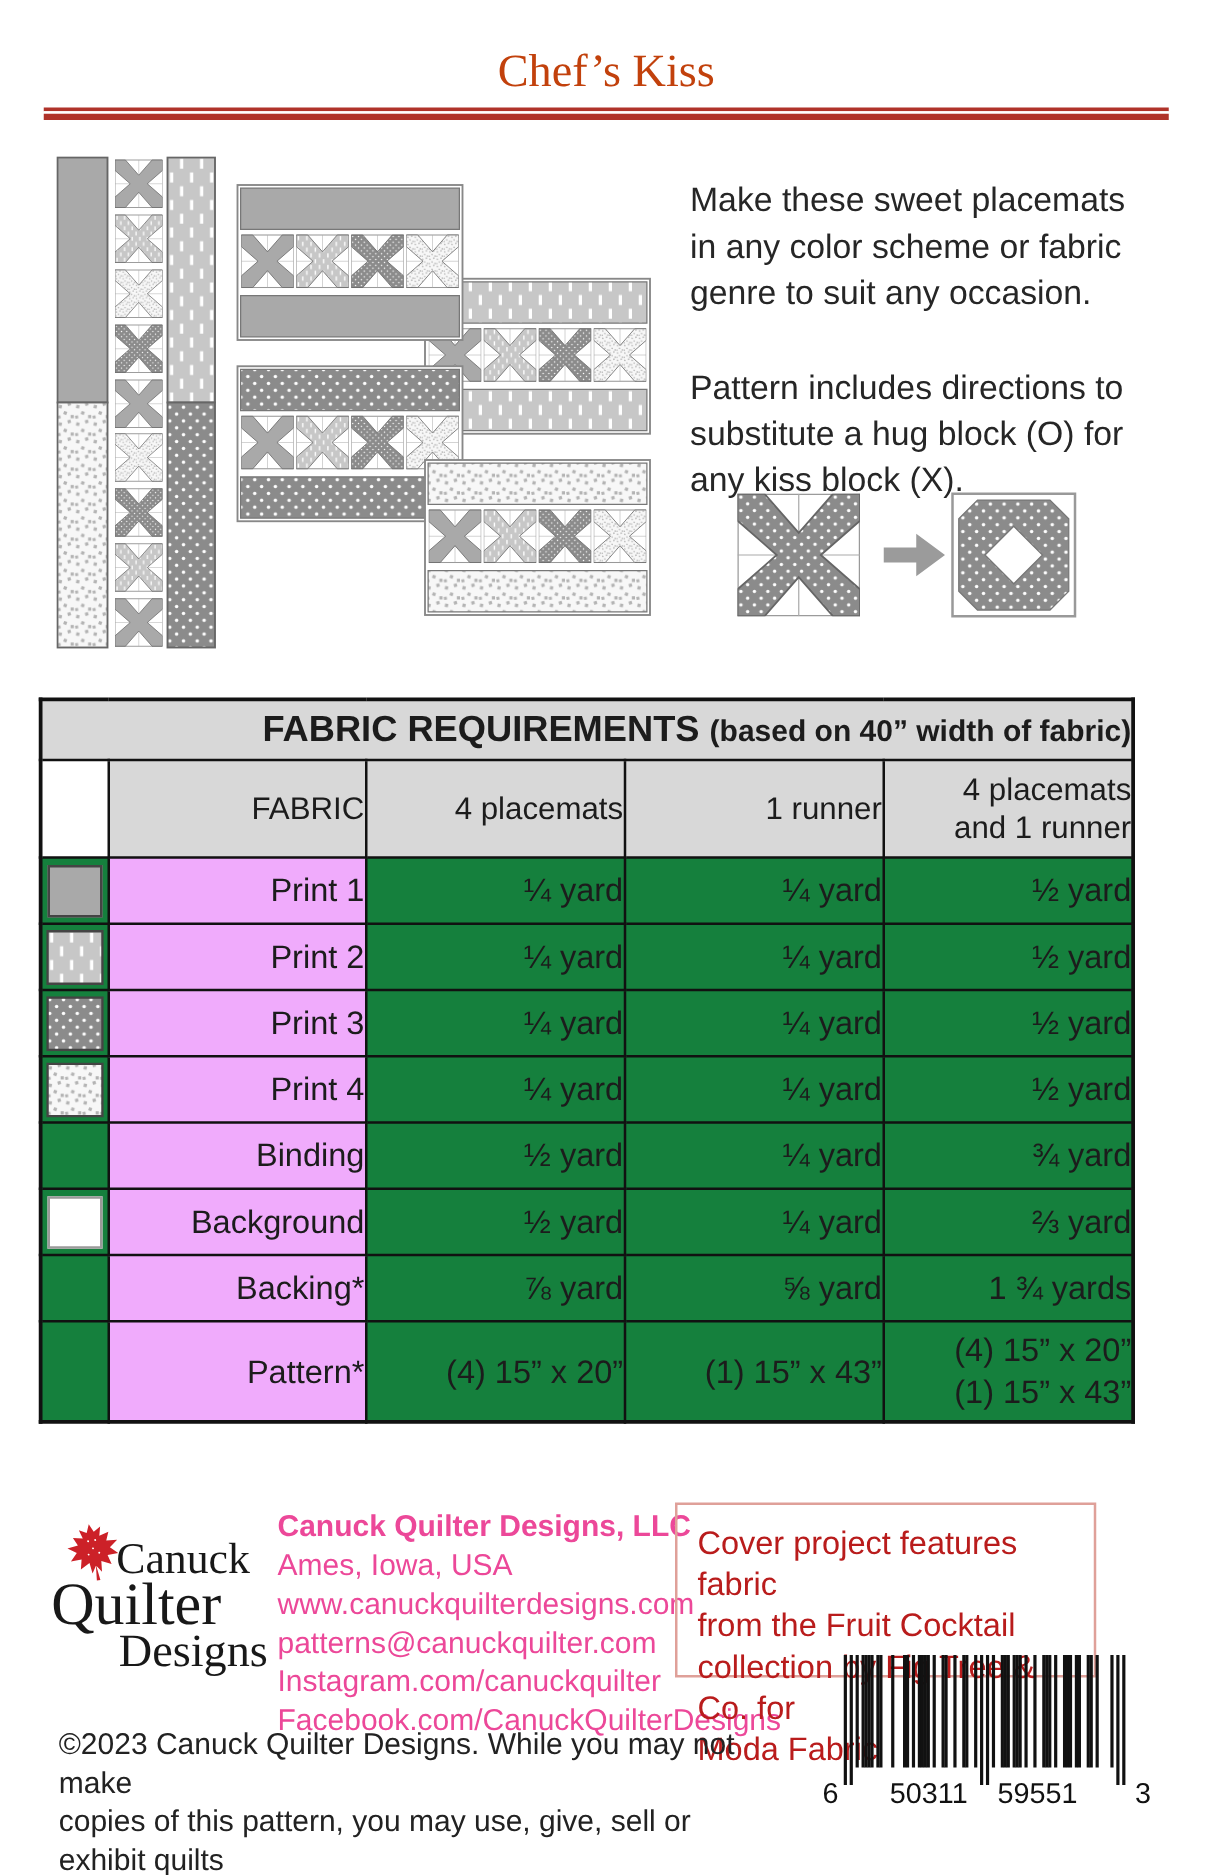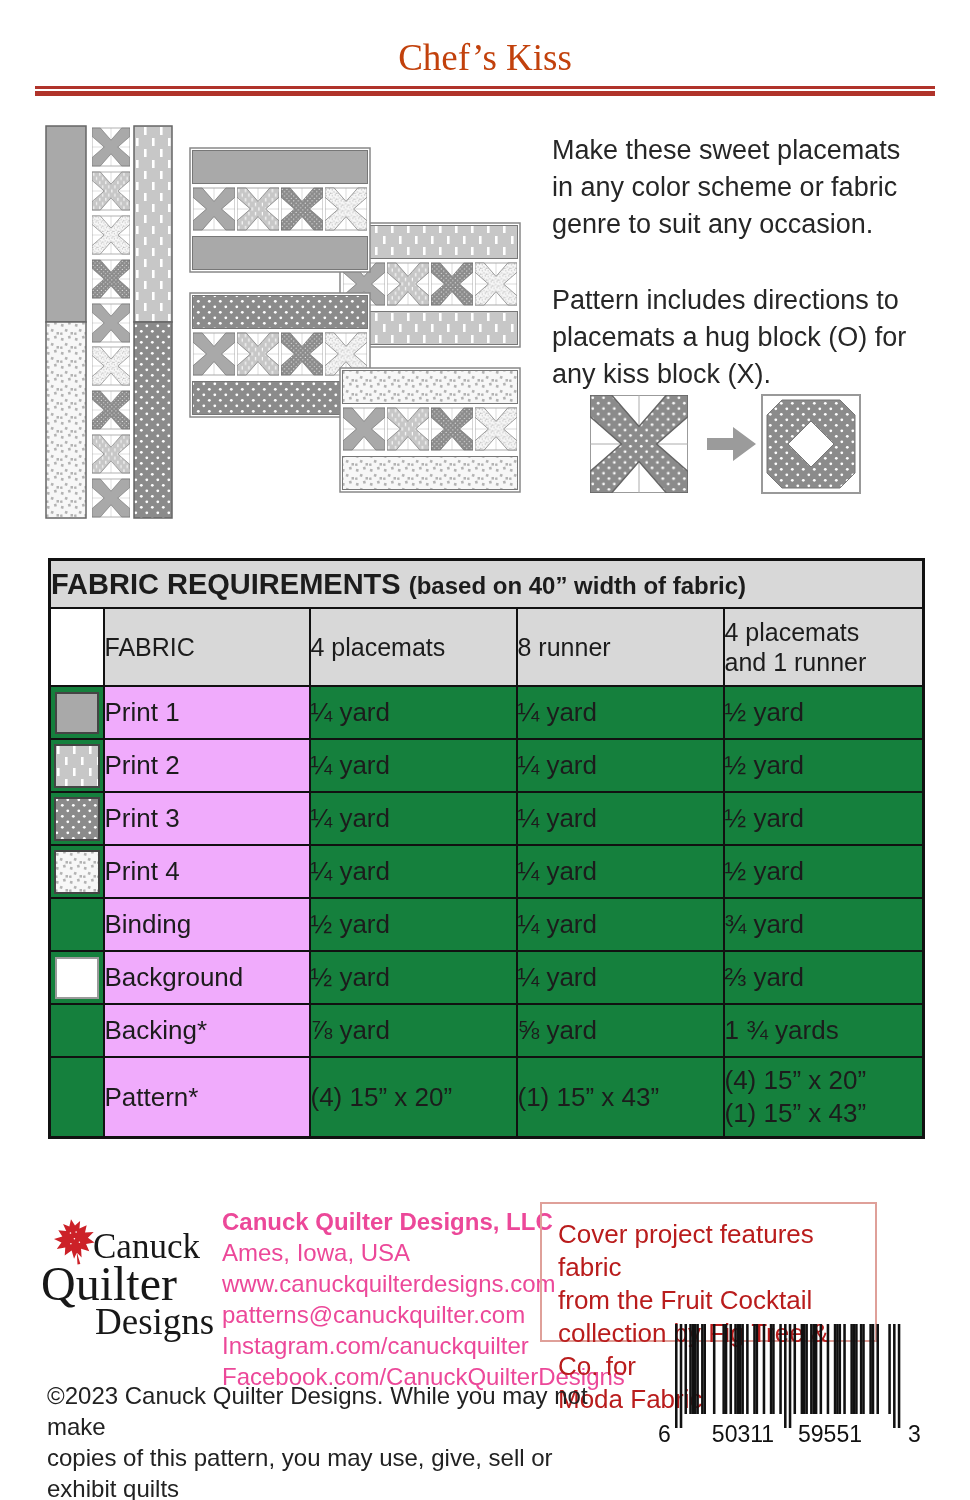--- a/index.html
+++ b/index.html
@@ -14,27 +14,27 @@
   .rule .r2{height:2px;background:#fff;}
   .rule .r3{height:5px;background:var(--accent-red,#b5362b);}
 
   
   .runner-svg{position:absolute;left:45px;top:125px;}
   .placemats-svg{position:absolute;left:185px;top:145px;}
   .xo-svg{position:absolute;left:575px;top:392px;}
 
   
   .intro{position:absolute;left:552px;width:410px;font-size:27px;line-height:37px;
-         white-space:pre-line;color:#262626;}
+         white-space:pre-line;color:#262626;margin-top:10px;}
   .intro.p1{top:132px;}
   .intro.p2{top:282px;}
 
   
-  .fr-table{position:absolute;left:48px;top:558px;width:874px;border-collapse:collapse;
-            table-layout:fixed;text-align:left;border:3px solid #111;}
+  .fr-table{position:absolute;left:31px;top:558px;width:874px;border-collapse:collapse;
+            table-layout:fixed;text-align:right;border:3px solid #111;}
   .fr-table th,.fr-table td{border:2px solid #111;padding:0;vertical-align:middle;}
   .fr-table .title-row th{height:46px;background:var(--header-bg,#d8d8d8);
        font-size:29px;font-weight:bold;letter-spacing:0px;}
   .fr-table .title-row .note{font-size:24px;}
   .fr-table .col-head th{height:76px;background:var(--header-bg,#d8d8d8);
        font-weight:normal;font-size:25px;line-height:30px;white-space:pre-line;}
   .fr-table .col-head th.swc{background:#fff;}
   .fr-table tbody td{height:51px;font-size:26px;background:#15803d;}
   .fr-table tbody td.name{background:#f0abfc;}
   .fr-table tbody tr.tall td{height:78px;white-space:pre-line;line-height:33px;}
@@ -166,21 +166,21 @@
       <use href="#xb" x="91" y="39" width="42" height="44" fill="url(#p3)"></use>
       <use href="#xb" x="135" y="39" width="42" height="44" fill="url(#p4)"></use>
       <rect x="2.5" y="88.5" width="175" height="33" fill="url(#p4)" stroke="#777"></rect>
     </g>
   </svg>
 
   <div class="intro p1">Make these sweet placemats
 in any color scheme or fabric
 genre to suit any occasion.</div>
   <div class="intro p2">Pattern includes directions to
-placemats a hug block (O) for
+substitute a hug block (O) for
 any kiss block (X).</div>
 
   <svg class="xo-svg" width="330" height="112" viewBox="0 0 330 112">
     <g>
       <use href="#xb" x="15" y="3" width="98" height="98" fill="url(#p3)"></use>
     </g>
     <path d="M132,46 h26 v-11 l23,17 -23,17 v-11 h-26 z" fill="#9b9b9b"></path>
     <g transform="translate(187,3)">
       <rect width="98" height="98" fill="#fff" stroke="#999" stroke-width="2"></rect>
       <path d="M20,5 H78 L93,20 V78 L78,93 H20 L5,78 V20 Z M49,26 L72,49 49,72 26,49 Z" fill="url(#p3)" fill-rule="evenodd" stroke="#777"></path>
@@ -199,21 +199,21 @@
       <tr class="title-row">
         <th colspan="5">
           <span>FABRIC REQUIREMENTS</span>
           <span class="note">(based on 40” width of fabric)</span>
         </th>
       </tr>
       <tr class="col-head">
         <th class="swc"></th>
         <th>FABRIC</th>
         <th>4 placemats</th>
-        <th>8 runner</th>
+        <th>1 runner</th>
         <th>4 placemats
 and 1 runner</th>
       </tr>
     </thead>
     <tbody id="fr-tbody">
         <tr>
           <td class="swc">
             <div class="sw sw-solid"></div>
           </td>
           <td class="name">Print 1</td>

